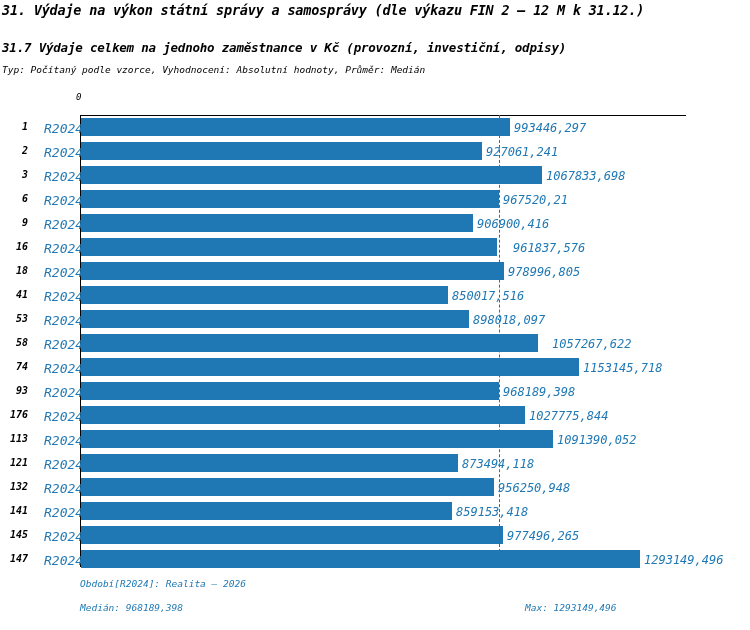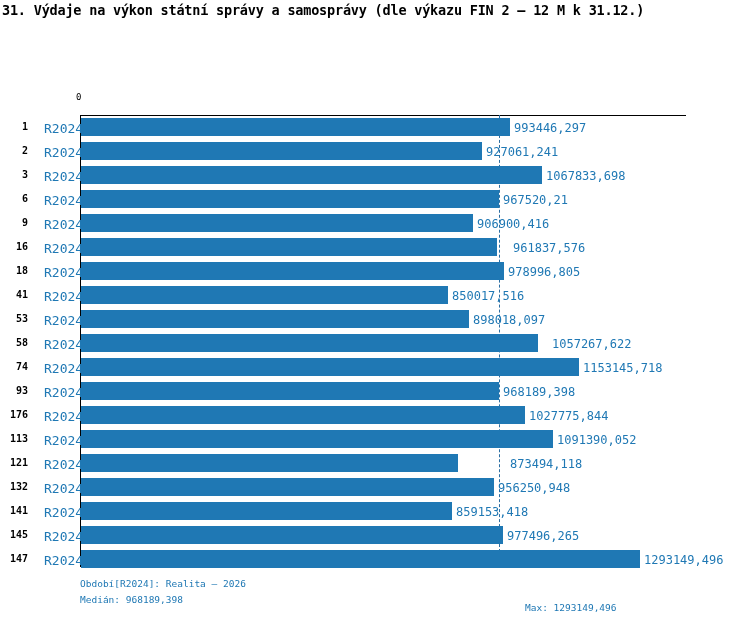--- a/index.html
+++ b/index.html
@@ -11,20 +11,21 @@
     height: 630px;
     background: #ffffff;
     font-family: "DejaVu Sans Mono", "Liberation Mono", monospace;
     color: #000000;
     overflow: hidden;
   }
   .page {
     position: relative;
     width: 750px;
     height: 561px;
+    font-style: italic;
   }
   .title-main {
     position: absolute;
     left: 2px;
     top: 2px;
     font-size: 13.5px;
     font-weight: bold;
     letter-spacing: -0.2px;
     white-space: nowrap;
   }
@@ -134,21 +135,21 @@
   }
   .footer-period {
     position: absolute;
     left: 80px;
     top: 0px;
     white-space: nowrap;
   }
   .footer-median {
     position: absolute;
     left: 80px;
-    top: 16px;
+    top: 24px;
     white-space: nowrap;
   }
   .footer-min {
     position: absolute;
     left: 316px;
     top: 24px;
     white-space: nowrap;
     margin-top: 39px;
   }
   .footer-max {
@@ -157,20 +158,22 @@
     top: 24px;
     white-space: nowrap;
   }
 </style>
 </head>
 <body>
 
 <div class="page">
 
   <div class="title-main">31. Výdaje na výkon státní správy a samosprávy (dle výkazu FIN 2 – 12 M k 31.12.)</div>
+  <div class="title-sub">31.7 Výdaje celkem na jednoho zaměstnance v Kč (provozní, investiční, odpisy)</div>
+  <div class="title-note">Typ: Počítaný podle vzorce, Vyhodnocení: Absolutní hodnoty, Průměr: Medián</div>
 
   <div class="plot">
     <div class="axis-origin-label">0</div>
     <div class="axis-top-line"></div>
     <div class="axis-left-line"></div>
     <div class="median-line" style="left: 499px;"></div>
     <div class="rows" id="rows">
         <div class="row">
           <div class="row-index">1</div>
           <div class="row-cat">R2024</div>
@@ -252,21 +255,21 @@
         <div class="row">
           <div class="row-index">113</div>
           <div class="row-cat">R2024</div>
           <div class="bar" style="width: 472px; background: rgb(31, 120, 180);"></div>
           <div class="bar-label" style="left: 557px; color: rgb(31, 120, 180);">1091390,052</div>
         </div>
         <div class="row">
           <div class="row-index">121</div>
           <div class="row-cat">R2024</div>
           <div class="bar" style="width: 377px; background: rgb(31, 120, 180);"></div>
-          <div class="bar-label" style="left: 462px; color: rgb(31, 120, 180); margin-left: 48px;">873494,118</div>
+          <div class="bar-label" style="left: 462px; color: rgb(31, 120, 180);">873494,118</div>
         </div>
         <div class="row">
           <div class="row-index">132</div>
           <div class="row-cat">R2024</div>
           <div class="bar" style="width: 413px; background: rgb(31, 120, 180);"></div>
           <div class="bar-label" style="left: 498px; color: rgb(31, 120, 180);">956250,948</div>
         </div>
         <div class="row">
           <div class="row-index">141</div>
           <div class="row-cat">R2024</div>

